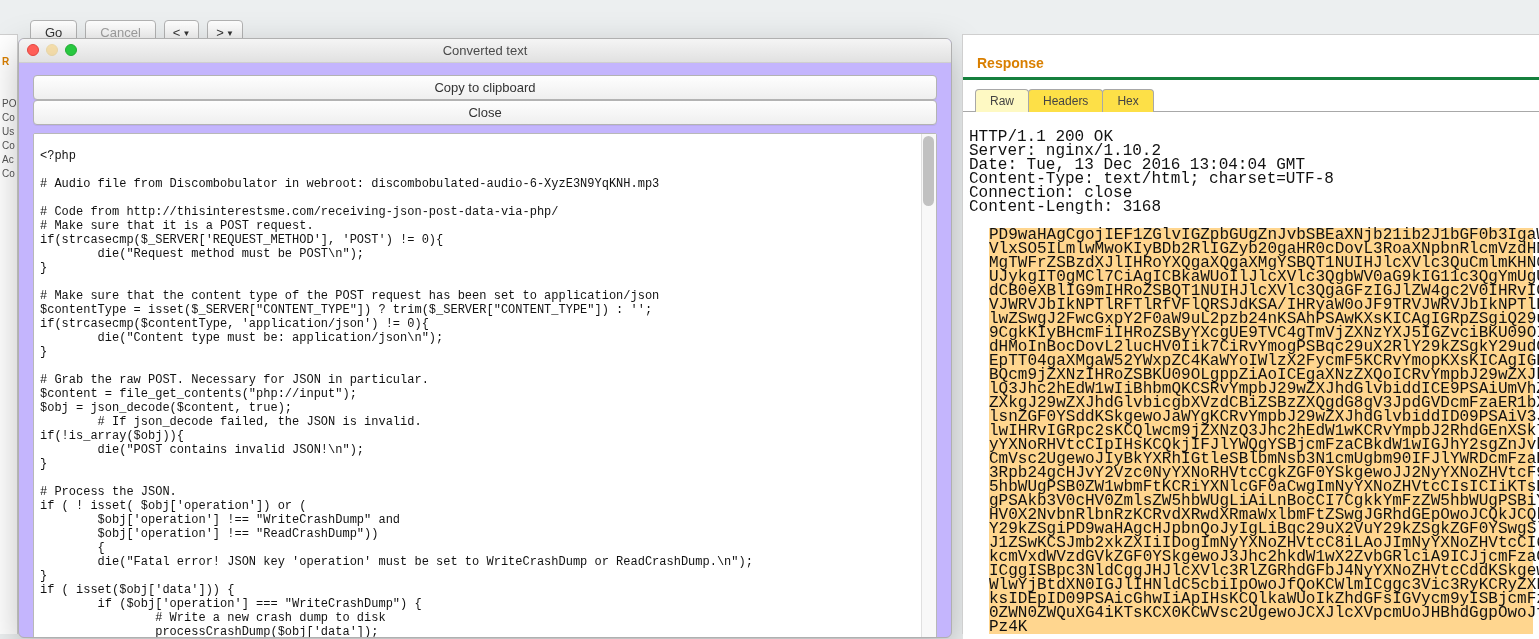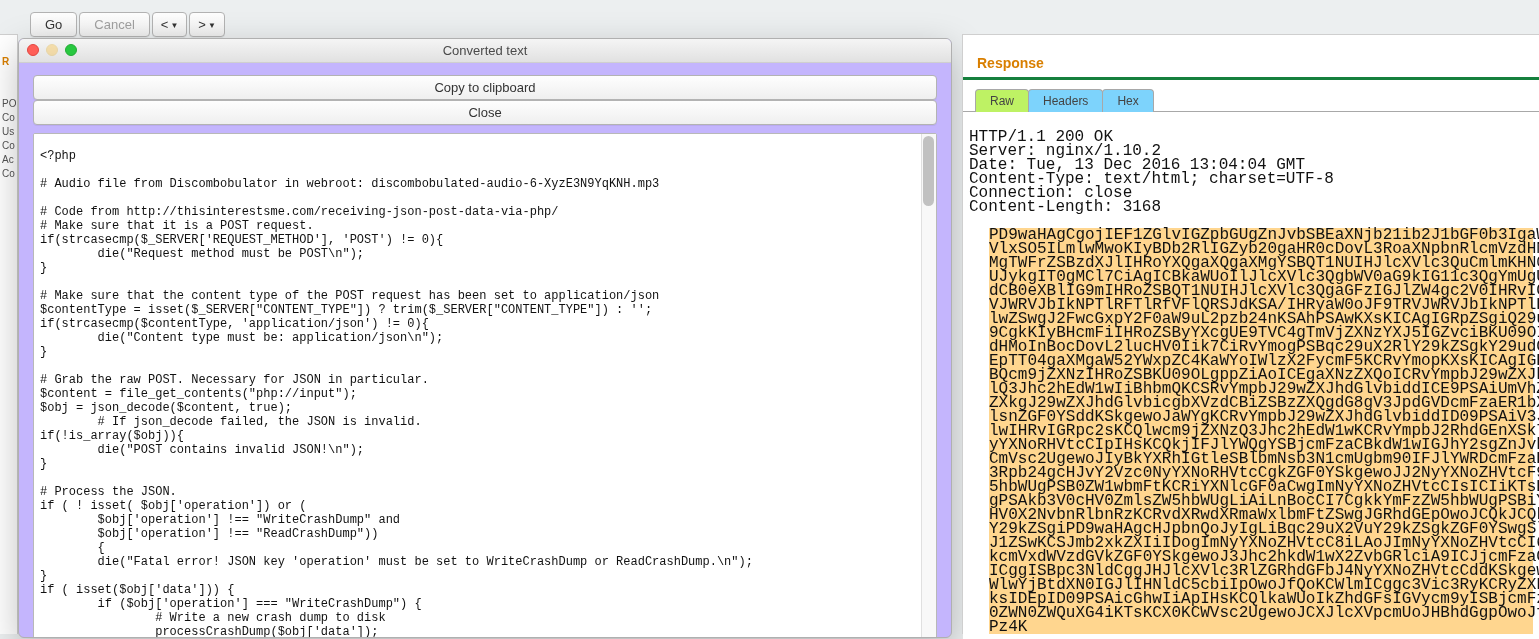--- a/index.html
+++ b/index.html
@@ -7,24 +7,24 @@
   font-family: "Lucida Grande", "Helvetica Neue", Arial, sans-serif;
   font-size: 13px;
   background: #eceff0;
   width: 1539px;
   height: 639px;
   overflow: hidden;
   position: relative;
 }
 .top-toolbar {
   position: absolute;
-  top: 12px;
+  top: 20px;
   left: 18px;
   display: flex;
-  gap: 2px;
+  gap: 8px;
   align-items: center;
   padding-left: 12px;
 }
 .btn {
   background: linear-gradient(#fefefe, #efefef);
   border: 1px solid #b3b3b3;
   border-radius: 4px;
   padding: 4px 14px;
   font-size: 13px;
   cursor: pointer;
@@ -155,30 +155,30 @@
 }
 .tabs {
   display: flex;
   margin: 8px 0 0 12px;
 }
 .tab {
   border: 1px solid #a8a8a8;
   border-bottom: none;
   padding: 4px 14px;
   font-size: 12px;
-  background: #7dd3fc;
+  background: #fde047;
   border-radius: 4px 4px 0 0;
   margin-right: -1px;
   cursor: pointer;
   position: relative;
   top: 1px;
   color: #444;
 }
 .tab.active {
-  background: #bef264;
+  background: #fef9c3;
   z-index: 2;
   text-align: right;
 }
 .response-body {
   border-top: 1px solid #a8a8a8;
   margin: 0;
   padding: 4px 6px;
   font-family: Menlo, Monaco, "Courier New", monospace;
   font-size: 16px;
   line-height: 14px;

